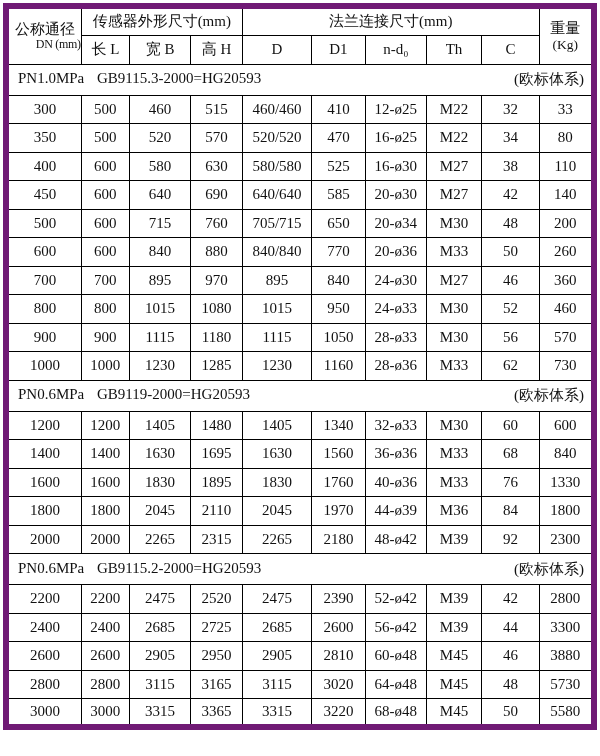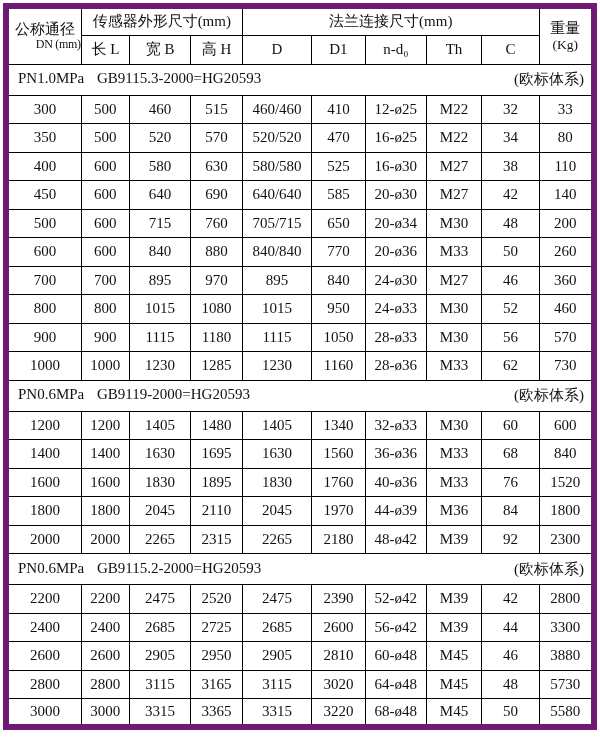--- a/index.html
+++ b/index.html
@@ -261,21 +261,21 @@
         <tr class="data-row">
           <td>1600</td>
           <td>1600</td>
           <td>1830</td>
           <td>1895</td>
           <td>1830</td>
           <td>1760</td>
           <td>40-ø36</td>
           <td>M33</td>
           <td>76</td>
-          <td>1520</td>
+          <td>1330</td>
         </tr>
         <tr class="data-row">
           <td>1800</td>
           <td>1800</td>
           <td>2045</td>
           <td>2110</td>
           <td>2045</td>
           <td>1970</td>
           <td>44-ø39</td>
           <td>M36</td>

